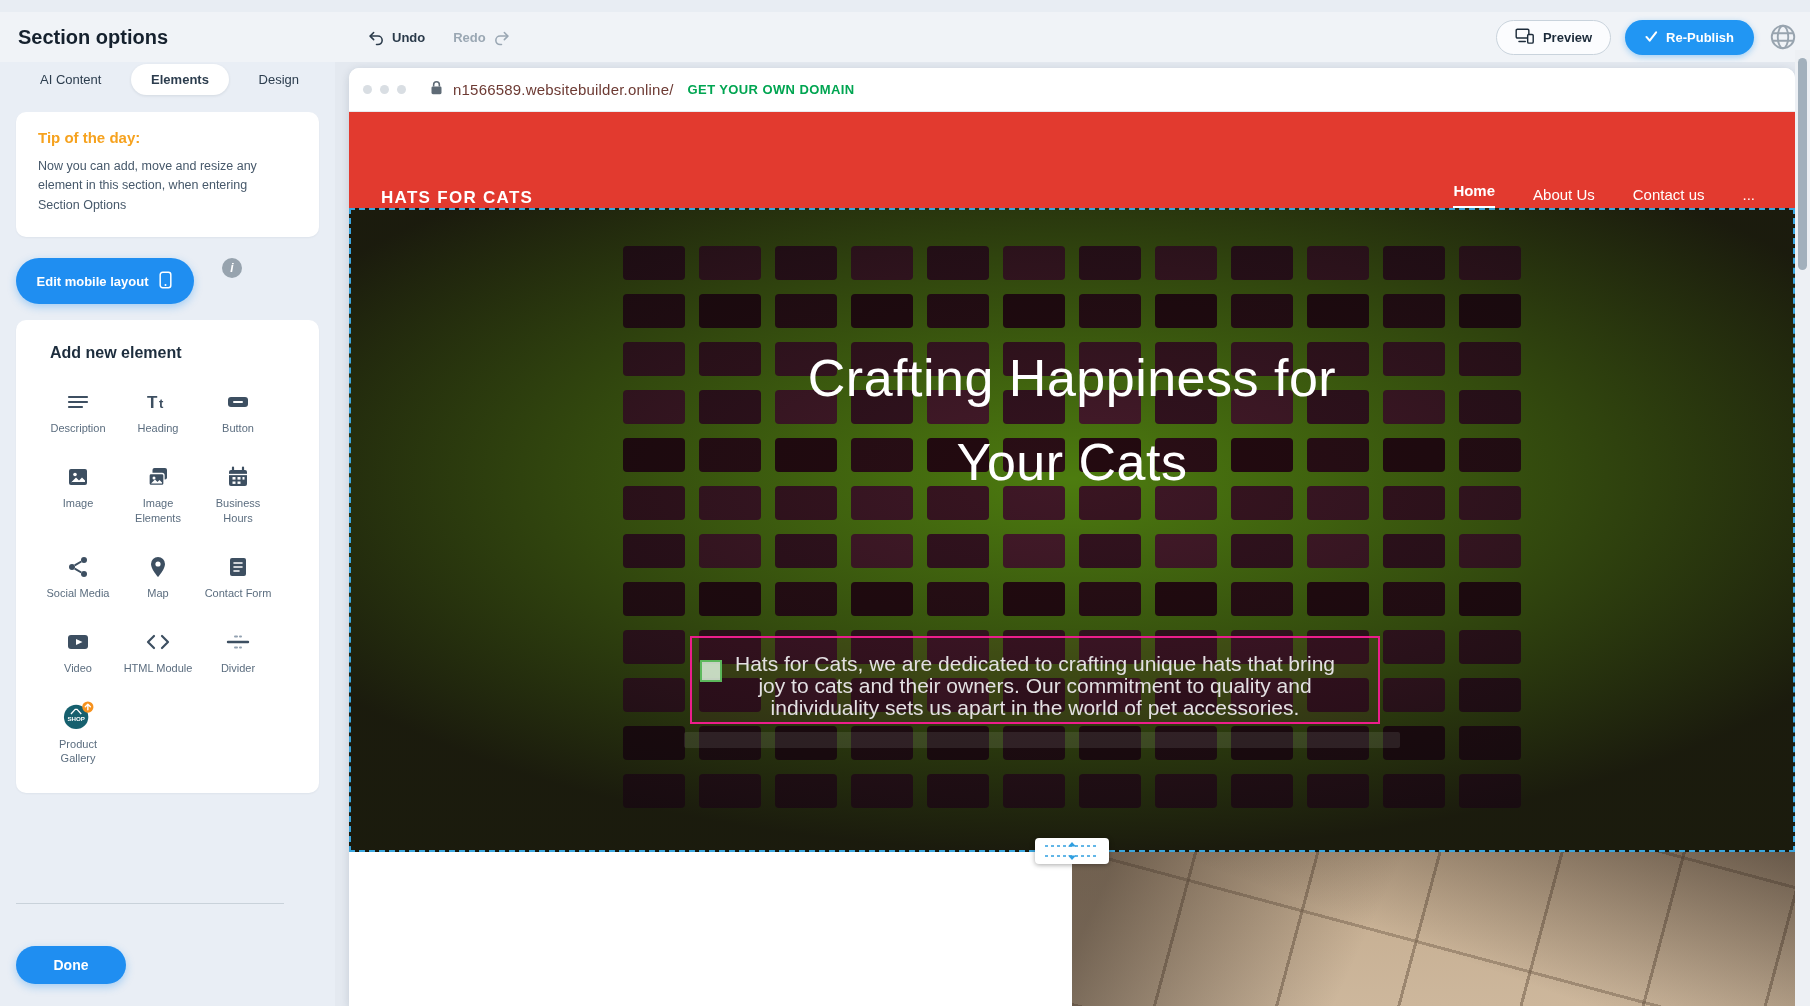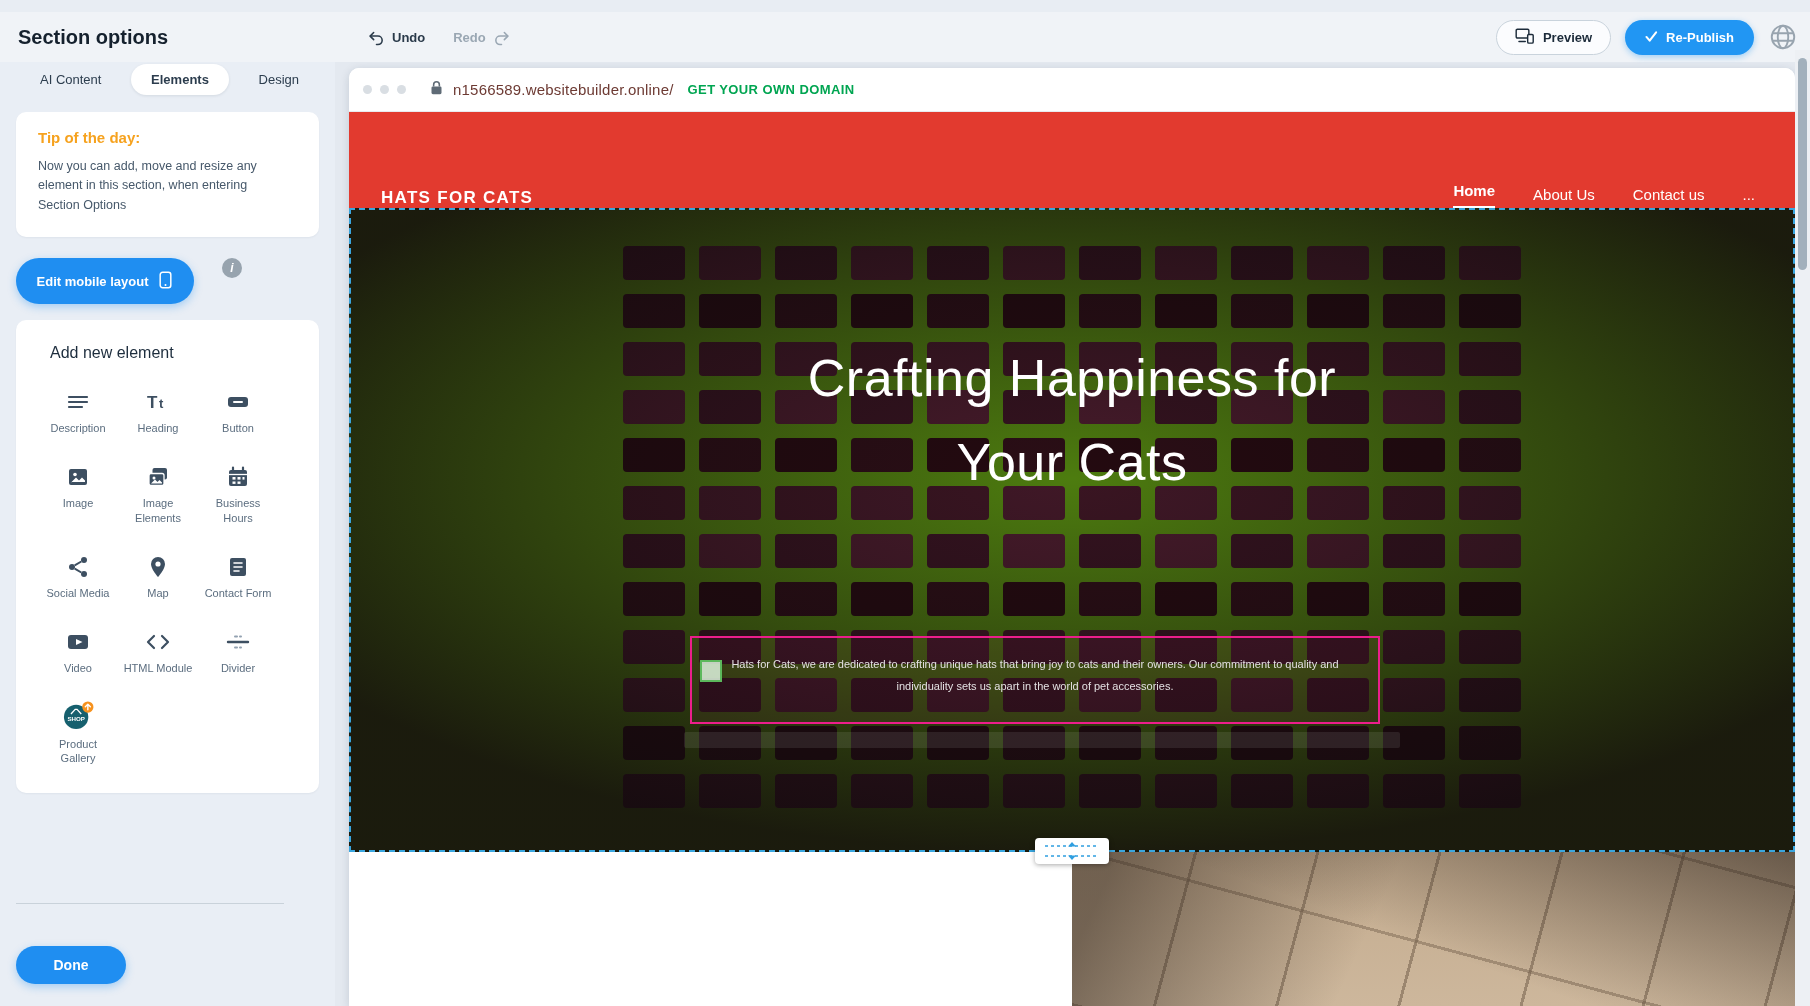--- a/index.html
+++ b/index.html
@@ -22,21 +22,21 @@
   .tabs{display:flex;align-items:center;justify-content:space-between;padding:10px 36px 0 40px;height:48px}
   .tab{font-size:13px;color:#2c3d4e;cursor:pointer;padding:8px 0}
   .tab.active{background:#fff;padding:8px 20px;border-radius:18px;font-weight:700;box-shadow:0 1px 3px rgba(20,40,60,.1)}
   .tip-card{margin:14px 16px 0;background:#fff;border-radius:10px;padding:17px 22px 22px;box-shadow:0 1px 2px rgba(20,40,60,.05)}
   .tip-title{color:var(--tip-orange,#f6a21e);font-size:15px;font-weight:700}
   .tip-body{margin-top:11px;font-size:12.5px;line-height:1.55;color:#46586a;max-width:245px}
   .mobile-row{display:flex;align-items:flex-start;gap:28px;margin:21px 16px 0}
   .mobile-btn{display:flex;align-items:center;justify-content:center;gap:10px;width:178px;height:46px;border-radius:24px;background:var(--accent,#1f8ef1);color:#fff;font-size:13px;font-weight:700;cursor:pointer;box-shadow:0 3px 8px rgba(31,142,241,.35)}
   .info-icon{width:20px;height:20px;border-radius:50%;background:#97a3ae;color:#fff;font-size:12px;font-weight:700;font-style:italic;display:flex;align-items:center;justify-content:center;cursor:pointer}
   .elements-card{margin:16px 16px 0;background:#fff;border-radius:10px;padding:24px 0 28px;box-shadow:0 1px 2px rgba(20,40,60,.05)}
-  .card-title{font-size:16px;font-weight:400;color:#1d2d3d;margin:0 0 24px 34px}
+  .card-title{font-size:16px;font-weight:700;color:#1d2d3d;margin:0 0 24px 34px}
   .elements-grid{display:grid;grid-template-columns:repeat(3,80px);padding-left:22px;row-gap:26px}
   .el-item{display:flex;flex-direction:column;align-items:center;cursor:pointer}
   .el-icon{height:28px;display:flex;align-items:flex-end;justify-content:center}
   .el-label{margin-top:7px;font-size:11px;color:#5b6d7f;text-align:center;line-height:1.3;max-width:72px}
   .sidebar-divider{position:absolute;left:16px;width:268px;bottom:102px;border-top:1px solid #c9d2da}
   .done-btn{position:absolute;left:16px;bottom:22px;width:110px;height:38px;border-radius:19px;background:var(--accent,#1f8ef1);color:#fff;font-size:14px;font-weight:700;display:flex;align-items:center;justify-content:center;cursor:pointer;box-shadow:0 3px 8px rgba(31,142,241,.35)}
 
   
   .main{position:absolute;left:335px;top:50px;right:0;bottom:0;background:#e4e9f0}
   .preview{position:absolute;left:14px;top:18px;right:15px;bottom:0;background:#fff;border-radius:10px 10px 0 0;box-shadow:0 2px 10px rgba(20,40,60,.15);overflow:hidden}
@@ -54,21 +54,21 @@
   .nav-item.active{font-weight:700;border-bottom:2px solid #fff;padding-bottom:7px}
 
   .hero{position:relative;height:644px;background:#4d7c0f;overflow:hidden}
   .brick-wall{position:absolute;left:50%;transform:translateX(-50%);top:38px;display:grid;grid-template-columns:repeat(12,62px);grid-auto-rows:34px;gap:14px}
   .brick{border-radius:4px}
   .hero-vignette{position:absolute;inset:0;background:radial-gradient(ellipse 62% 58% at 50% 42%,rgba(0,0,0,0) 0%,rgba(18,10,13,.45) 55%,rgba(18,10,13,.85) 100%)}
   .hero-title{position:absolute;top:128px;left:0;right:0;text-align:center;color:#fff;font-size:52px;font-weight:500;line-height:84px;letter-spacing:.5px;cursor:text}
   .hero-title span{display:block}
   .hero-subtitle{position:absolute;top:334px;left:0;right:0;text-align:center;color:#f2eff1;font-size:27px;font-weight:400;letter-spacing:.6px;cursor:text}
   .desc-box{position:absolute;top:428px;left:50%;transform:translateX(-50%);margin-left:-37px;width:690px;height:88px;border:2px solid var(--element-pink,#ec1e8c);background:rgba(236,30,140,.05);cursor:move;z-index:5}
-  .desc-text{padding:15px 30px 0;text-align:center;color:#e3e0e2;font-size:11px;line-height:22px}
+  .desc-text{padding:15px 30px 0;text-align:center;color:#e3e0e2;font-size:21px;line-height:22px}
   .element-handle{position:absolute;left:8px;top:22px;width:22px;height:22px;background:rgba(222,244,222,.85);border:2px solid #5cb85c;cursor:grab}
   .ghost-bar{position:absolute;top:524px;left:50%;transform:translateX(-50%);margin-left:-30px;width:716px;height:16px;background:rgba(255,255,255,.09);border-radius:2px}
   .selection-outline{position:absolute;inset:0;border:2px dashed var(--selection-blue,#3aa6df);pointer-events:none;z-index:6}
 
   .resize-handle{position:absolute;top:726px;left:50%;transform:translateX(-50%);z-index:8;cursor:ns-resize}
   .resize-pill{width:74px;height:26px;background:#fff;border-radius:4px;box-shadow:0 1px 5px rgba(0,0,0,.35);display:flex;align-items:center;justify-content:center}
 
   .next-section{position:absolute;top:740px;left:0;right:0;bottom:0;display:flex}
   .next-left{width:50%;background:#fff}
   .next-right{width:50%;background:

